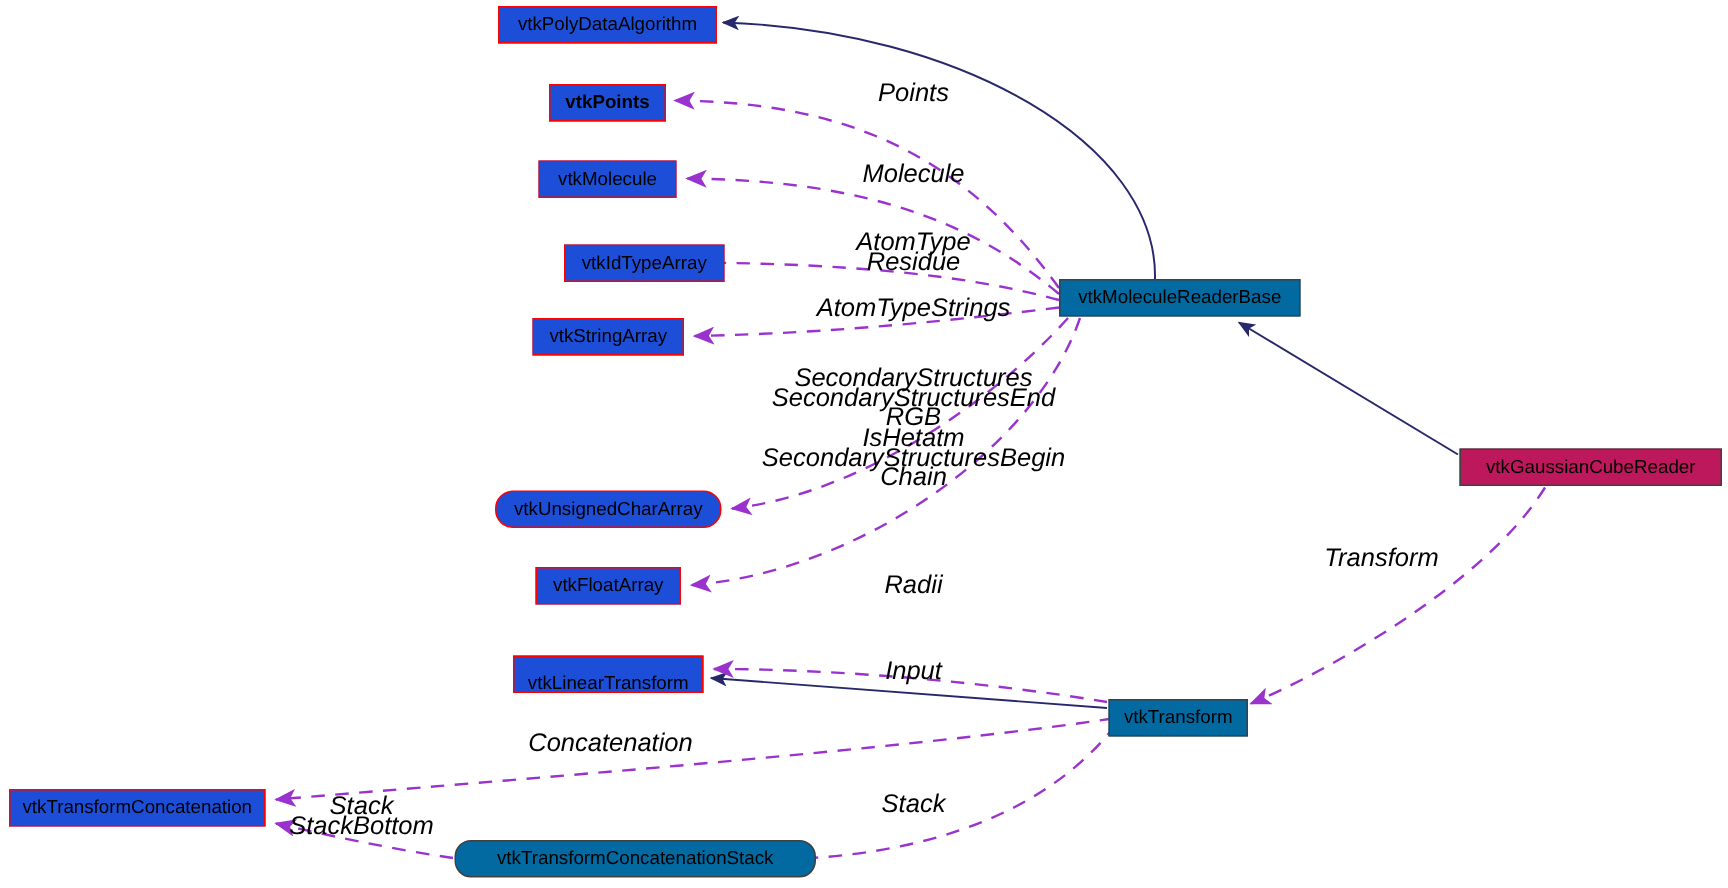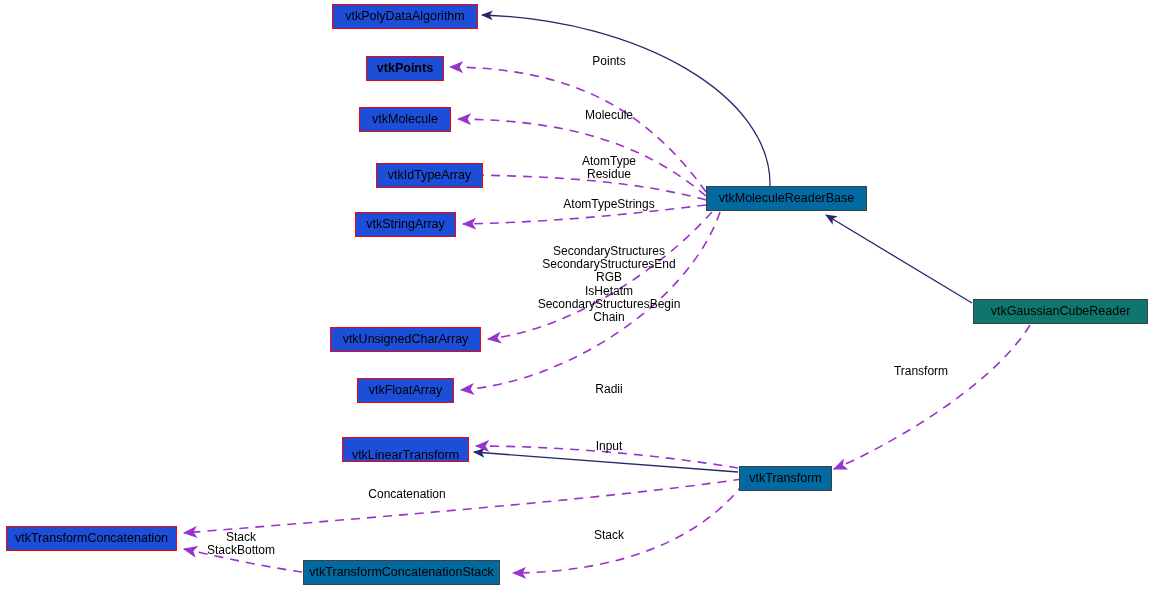--- a/index.html
+++ b/index.html
@@ -5,24 +5,24 @@
   html,body{margin:0;padding:0;background:#ffffff;}
   body{width:1152px;height:592px;overflow:hidden;
        font-family:"Liberation Sans","DejaVu Sans",sans-serif;}
   #diagram-root{position:relative;width:1152px;height:592px;}
   svg#edges{position:absolute;left:0;top:0;width:1152px;height:592px;}
   .node{position:absolute;box-sizing:border-box;display:flex;
         align-items:center;justify-content:center;white-space:nowrap;
         font-size:12.5px;color:#000000;line-height:1;}
   .node.red{border:1.5px solid #ff0000;background:#1d4ed8;}
   .node.black{border:1.5px solid #404040;background:#0369a1;}
-  .node.filled{border:1.5px solid #404040;background:#0f766e;}
-  .edge-label{position:absolute;font-size:12px;color:#000000;
+  .node.filled{border:1.5px solid #404040;background:#be185d;}
+  .edge-label{position:absolute;font-size:17px;color:#000000;
         white-space:pre;text-align:center;line-height:13.2px;
-        transform:translate(-50%,-50%);}
+        transform:translate(-50%,-50%);font-style:italic;}
 </style>
 </head>
 <body>
 
 <div id="diagram-root">
   <svg id="edges" viewBox="0 0 1152 592" xmlns="http://www.w3.org/2000/svg">
     <defs>
       <marker id="arrow-inherit" viewBox="0 0 12 10" refX="11" refY="5" markerWidth="9" markerHeight="7.5" orient="auto-start-reverse">
         <path d="M 0 0 L 12 5 L 0 10 L 3 5 z" fill="#27286b"></path>
       </marker>
@@ -56,33 +56,33 @@
       </div>
       <div class="node red" style="left: 359px; top: 107px; width: 92px; height: 25px;">
         <span>vtkMolecule</span>
       </div>
       <div class="node red" style="left: 352px; top: 163px; width: 107px; height: 25px; margin-left: 24px;">
         <span>vtkIdTypeArray</span>
       </div>
       <div class="node red" style="left: 355px; top: 212px; width: 101px; height: 25px;">
         <span>vtkStringArray</span>
       </div>
-      <div class="node red" style="left: 330px; top: 327px; width: 151px; height: 25px;">
+      <div class="node red" style="left: 330px; top: 327px; width: 151px; height: 25px; border-radius: 12px;">
         <span>vtkUnsignedCharArray</span>
       </div>
       <div class="node red" style="left: 357px; top: 378px; width: 97px; height: 25px;">
         <span>vtkFloatArray</span>
       </div>
       <div class="node red" style="left: 342px; top: 437px; width: 127px; height: 25px; align-items: flex-end;">
         <span>vtkLinearTransform</span>
       </div>
       <div class="node red" style="left: 6px; top: 526px; width: 171px; height: 25px;">
         <span>vtkTransformConcatenation</span>
       </div>
-      <div class="node black" style="left: 303px; top: 560px; width: 197px; height: 25px;">
+      <div class="node black" style="left: 303px; top: 560px; width: 241px; height: 25px; border-radius: 11px;">
         <span>vtkTransformConcatenationStack</span>
       </div>
       <div class="node black" style="left: 706px; top: 186px; width: 161px; height: 25px;">
         <span>vtkMoleculeReaderBase</span>
       </div>
       <div class="node black" style="left: 739px; top: 466px; width: 93px; height: 25px;">
         <span>vtkTransform</span>
       </div>
       <div class="node filled" style="left: 973px; top: 299px; width: 175px; height: 25px;">
         <span>vtkGaussianCubeReader</span>

